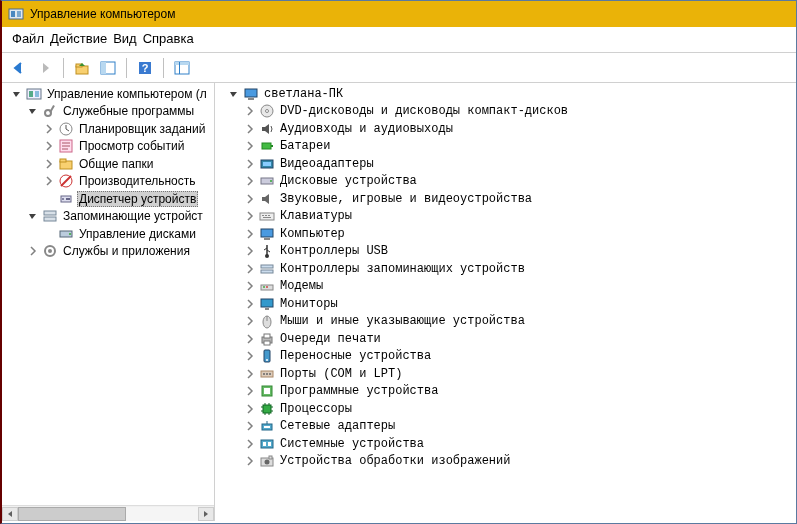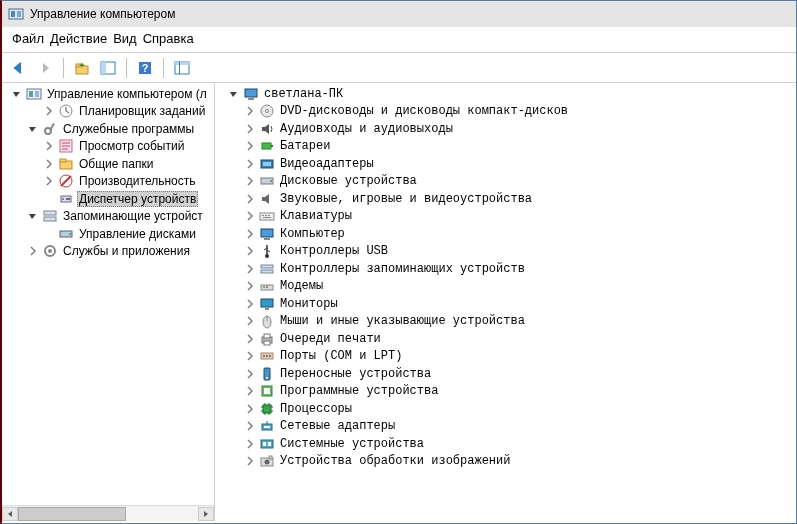--- a/index.html
+++ b/index.html
@@ -13,21 +13,21 @@
     overflow: hidden;
     border: 1px solid #5a7aa0;
     border-left: 2px solid #600;
     position: relative;
   }
   .title-bar {
     display: flex;
     align-items: center;
     height: 26px;
     padding: 0 6px;
-    background: #e5e5e5;
+    background: #eab308;
     gap: 6px;
   }
   .title-bar .app-icon svg { display:block; }
   .title-text { font-size: 12px; }
   .menu-bar {
     display: flex;
     gap: 6px;
     padding: 4px 10px 6px 10px;
     font-size: 13px;
     border-bottom: 1px solid #d0d0d0;
@@ -174,48 +174,48 @@
           <span class="ico">
             <svg width="16" height="16">
               <rect x="1" y="3" width="14" height="10" fill="#eef" stroke="#678"></rect>
               <rect x="3" y="5" width="4" height="6" fill="#5a8"></rect>
               <rect x="9" y="5" width="4" height="6" fill="#8bd"></rect>
             </svg>
           </span>
           <span class="label-text">Управление компьютером (л</span>
         </div>
         <div class="tree-row">
+          <span class="indent" style="width: 18px;"></span>
+          <span class="expander">
+            <svg width="10" height="10">
+              <path d="M1 3 L8 3 L4 8 Z" fill="#404040"></path>
+            </svg>
+          </span>
+          <span class="ico">
+            <svg width="16" height="16">
+              <circle cx="6" cy="10" r="3" fill="none" stroke="#888" stroke-width="2"></circle>
+              <rect x="9" y="2" width="2" height="8" fill="#888" transform="rotate(30 10 6)"></rect>
+            </svg>
+          </span>
+          <span class="label-text">Служебные программы</span>
+        </div>
+        <div class="tree-row">
           <span class="indent" style="width: 34px;"></span>
           <span class="expander">
             <svg width="10" height="10">
               <path d="M3 1 L7 5 L3 9" fill="none" stroke="#808080" stroke-width="1.5"></path>
             </svg>
           </span>
           <span class="ico">
             <svg width="16" height="16">
               <circle cx="8" cy="8" r="6" fill="#fff" stroke="#888"></circle>
               <path d="M8 4 L8 8 L11 10" stroke="#555" fill="none"></path>
             </svg>
           </span>
           <span class="label-text">Планировщик заданий</span>
-        </div>
-        <div class="tree-row">
-          <span class="indent" style="width: 18px;"></span>
-          <span class="expander">
-            <svg width="10" height="10">
-              <path d="M1 3 L8 3 L4 8 Z" fill="#404040"></path>
-            </svg>
-          </span>
-          <span class="ico">
-            <svg width="16" height="16">
-              <circle cx="6" cy="10" r="3" fill="none" stroke="#888" stroke-width="2"></circle>
-              <rect x="9" y="2" width="2" height="8" fill="#888" transform="rotate(30 10 6)"></rect>
-            </svg>
-          </span>
-          <span class="label-text">Служебные программы</span>
         </div>
         <div class="tree-row">
           <span class="indent" style="width: 34px;"></span>
           <span class="expander">
             <svg width="10" height="10">
               <path d="M3 1 L7 5 L3 9" fill="none" stroke="#808080" stroke-width="1.5"></path>
             </svg>
           </span>
           <span class="ico">
             <svg width="16" height="16">
@@ -560,42 +560,42 @@
       </div>
       <div class="tree-row">
         <span class="indent" style="width: 22px;"></span>
         <span class="expander">
           <svg width="10" height="10">
             <path d="M3 1 L7 5 L3 9" fill="none" stroke="#808080" stroke-width="1.5"></path>
           </svg>
         </span>
         <span class="ico">
           <svg width="16" height="16">
+            <rect x="5" y="2" width="6" height="12" rx="1" fill="#49c" stroke="#246"></rect>
+            <circle cx="8" cy="12" r="1" fill="#fff"></circle>
+          </svg>
+        </span>
+        <span class="label-text">Переносные устройства</span>
+      </div>
+      <div class="tree-row">
+        <span class="indent" style="width: 22px;"></span>
+        <span class="expander">
+          <svg width="10" height="10">
+            <path d="M3 1 L7 5 L3 9" fill="none" stroke="#808080" stroke-width="1.5"></path>
+          </svg>
+        </span>
+        <span class="ico">
+          <svg width="16" height="16">
             <rect x="2" y="5" width="12" height="6" fill="#dcb" stroke="#a86"></rect>
             <circle cx="5" cy="8" r="1" fill="#666"></circle>
             <circle cx="8" cy="8" r="1" fill="#666"></circle>
             <circle cx="11" cy="8" r="1" fill="#666"></circle>
           </svg>
         </span>
         <span class="label-text">Порты (COM и LPT)</span>
-      </div>
-      <div class="tree-row">
-        <span class="indent" style="width: 22px;"></span>
-        <span class="expander">
-          <svg width="10" height="10">
-            <path d="M3 1 L7 5 L3 9" fill="none" stroke="#808080" stroke-width="1.5"></path>
-          </svg>
-        </span>
-        <span class="ico">
-          <svg width="16" height="16">
-            <rect x="5" y="2" width="6" height="12" rx="1" fill="#49c" stroke="#246"></rect>
-            <circle cx="8" cy="12" r="1" fill="#fff"></circle>
-          </svg>
-        </span>
-        <span class="label-text">Переносные устройства</span>
       </div>
       <div class="tree-row">
         <span class="indent" style="width: 22px;"></span>
         <span class="expander">
           <svg width="10" height="10">
             <path d="M3 1 L7 5 L3 9" fill="none" stroke="#808080" stroke-width="1.5"></path>
           </svg>
         </span>
         <span class="ico">
           <svg width="16" height="16">

